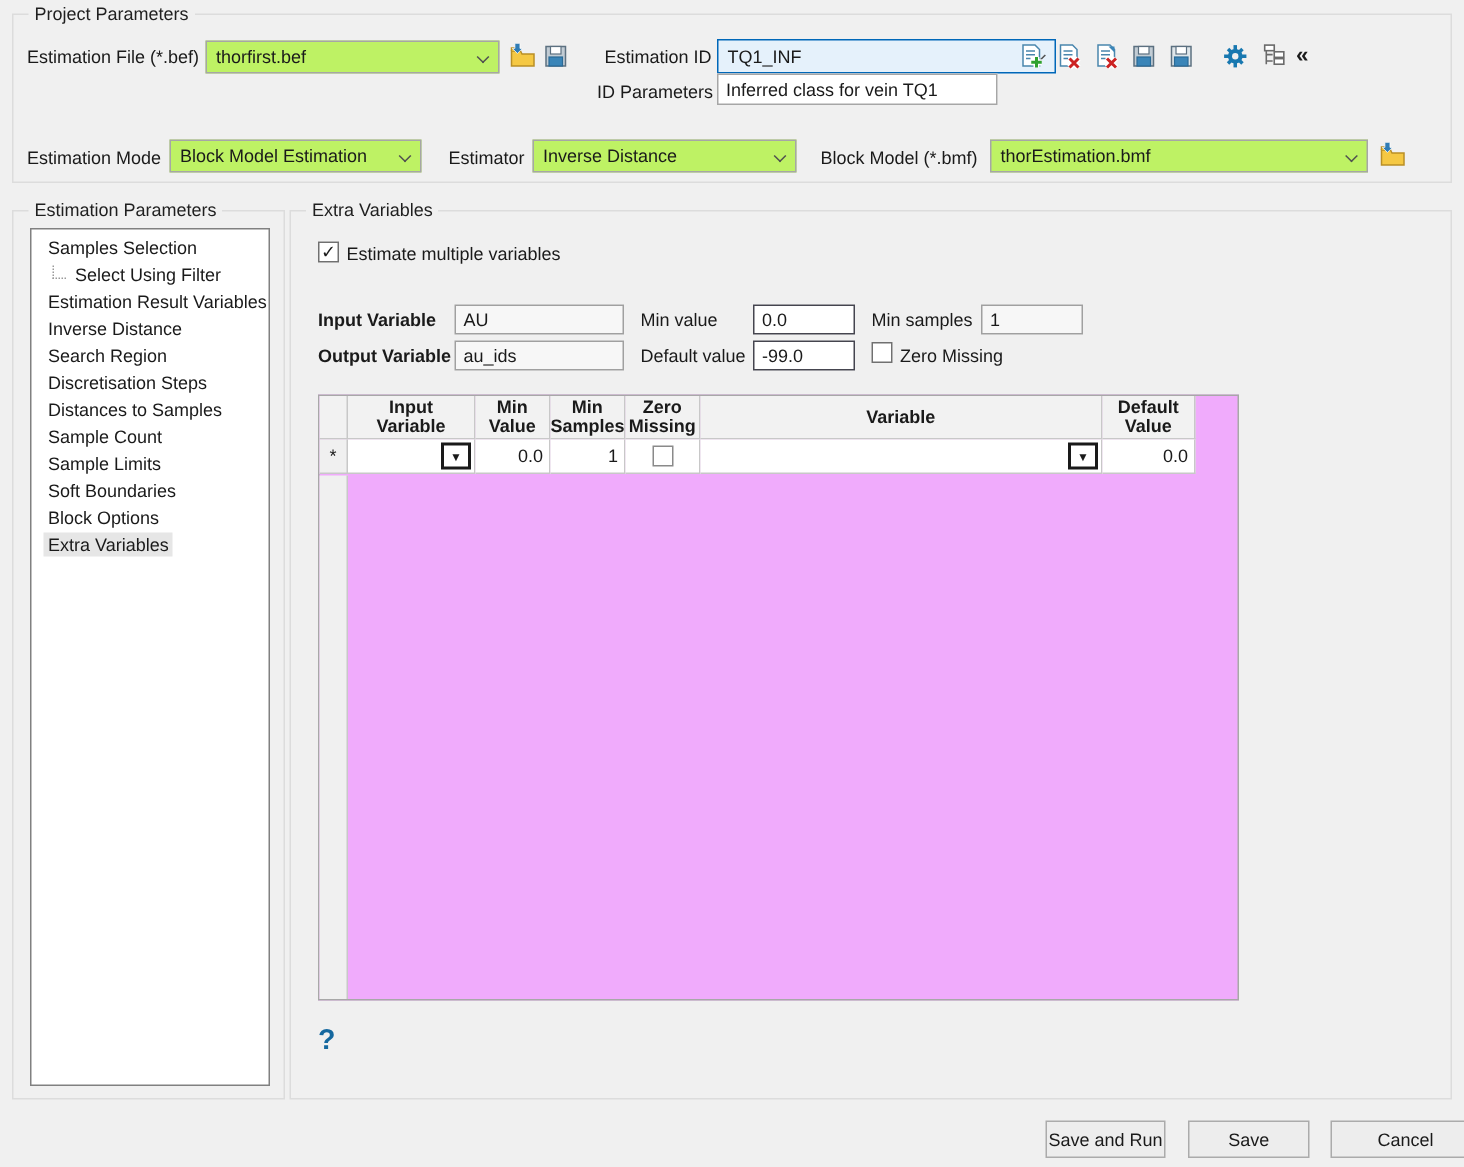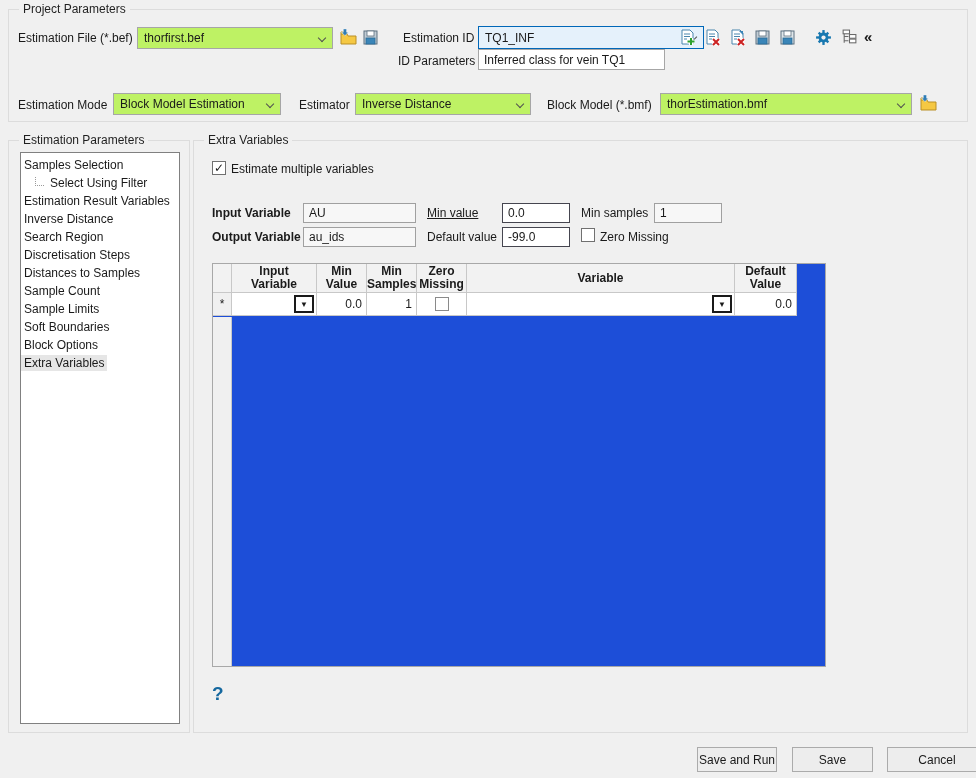--- a/index.html
+++ b/index.html
@@ -53,33 +53,33 @@
 
   
   .icon16 { position: absolute; width: 17px; height: 17px; }
   .glyph { position: absolute; font-weight: bold; color: #1a1a1a; }
 
   
   .listbox {
     position: absolute; background: #fff; border: 1px solid #808080;
     padding: 3px 0 0 0; overflow: hidden;
   }
-  .tree-item { height: 18px; line-height: 18px; white-space: nowrap; }
+  .tree-item { height: 18px; line-height: 18px; padding-left: 8px; white-space: nowrap; }
   .tree-item .txt { padding: 1px 3px; }
   .tree-item.selected .txt { background: #e6e6e6; }
   .tree-item.indent { padding-left: 14px; }
   .branch {
     display: inline-block; width: 9px; height: 9px; margin-right: 3px;
     border-left: 1px dotted #9a9a9a; border-bottom: 1px dotted #9a9a9a;
     vertical-align: 1px;
   }
 
   
   .grid-container {
-    position: absolute; background: #1d4ed8; border: 1px solid #a8a8a8;
+    position: absolute; background: #f0abfc; border: 1px solid #a8a8a8;
   }
   .grid-header { display: flex; }
   .gh-cell {
     background: #f2f2f2; border-right: 1px solid #c8c8c8; border-bottom: 1px solid #c8c8c8;
     font-weight: bold; text-align: center; height: 29px;
     display: flex; flex-direction: column; justify-content: center; line-height: 13px;
   }
   .grid-row { display: flex; }
   .gr-cell {
     border-right: 1px solid #c8c8c8; border-bottom: 1px solid #c8c8c8;
@@ -263,21 +263,21 @@
 
   <span class="cb" style="left:18px; top:20px;">
       <span>✓</span>
     </span>
   <span class="lbl" style="left:37px; top:21px;">Estimate multiple variables</span>
 
   <span class="lbl bold" style="left:18px; top:65px;">Input Variable</span>
   <div class="tfield ro" style="left:109px; top:62px; width:113px; height:20px;">
     <span>AU</span>
   </div>
-  <span class="lbl" style="left:233px; top:65px;text-decoration:underline;">Min value</span>
+  <span class="lbl" style="left:233px; top:65px;">Min value</span>
   <div class="tfield edit" style="left:308px; top:62px; width:68px; height:20px;">
     <span>0.0</span>
   </div>
   <span class="lbl" style="left:387px; top:65px;">Min samples</span>
   <div class="tfield ro" style="left:460px; top:62px; width:68px; height:20px;">
     <span>1</span>
   </div>
 
   <span class="lbl bold" style="left:18px; top:89px;">Output Variable</span>
   <div class="tfield ro" style="left:109px; top:86px; width:113px; height:20px;">

